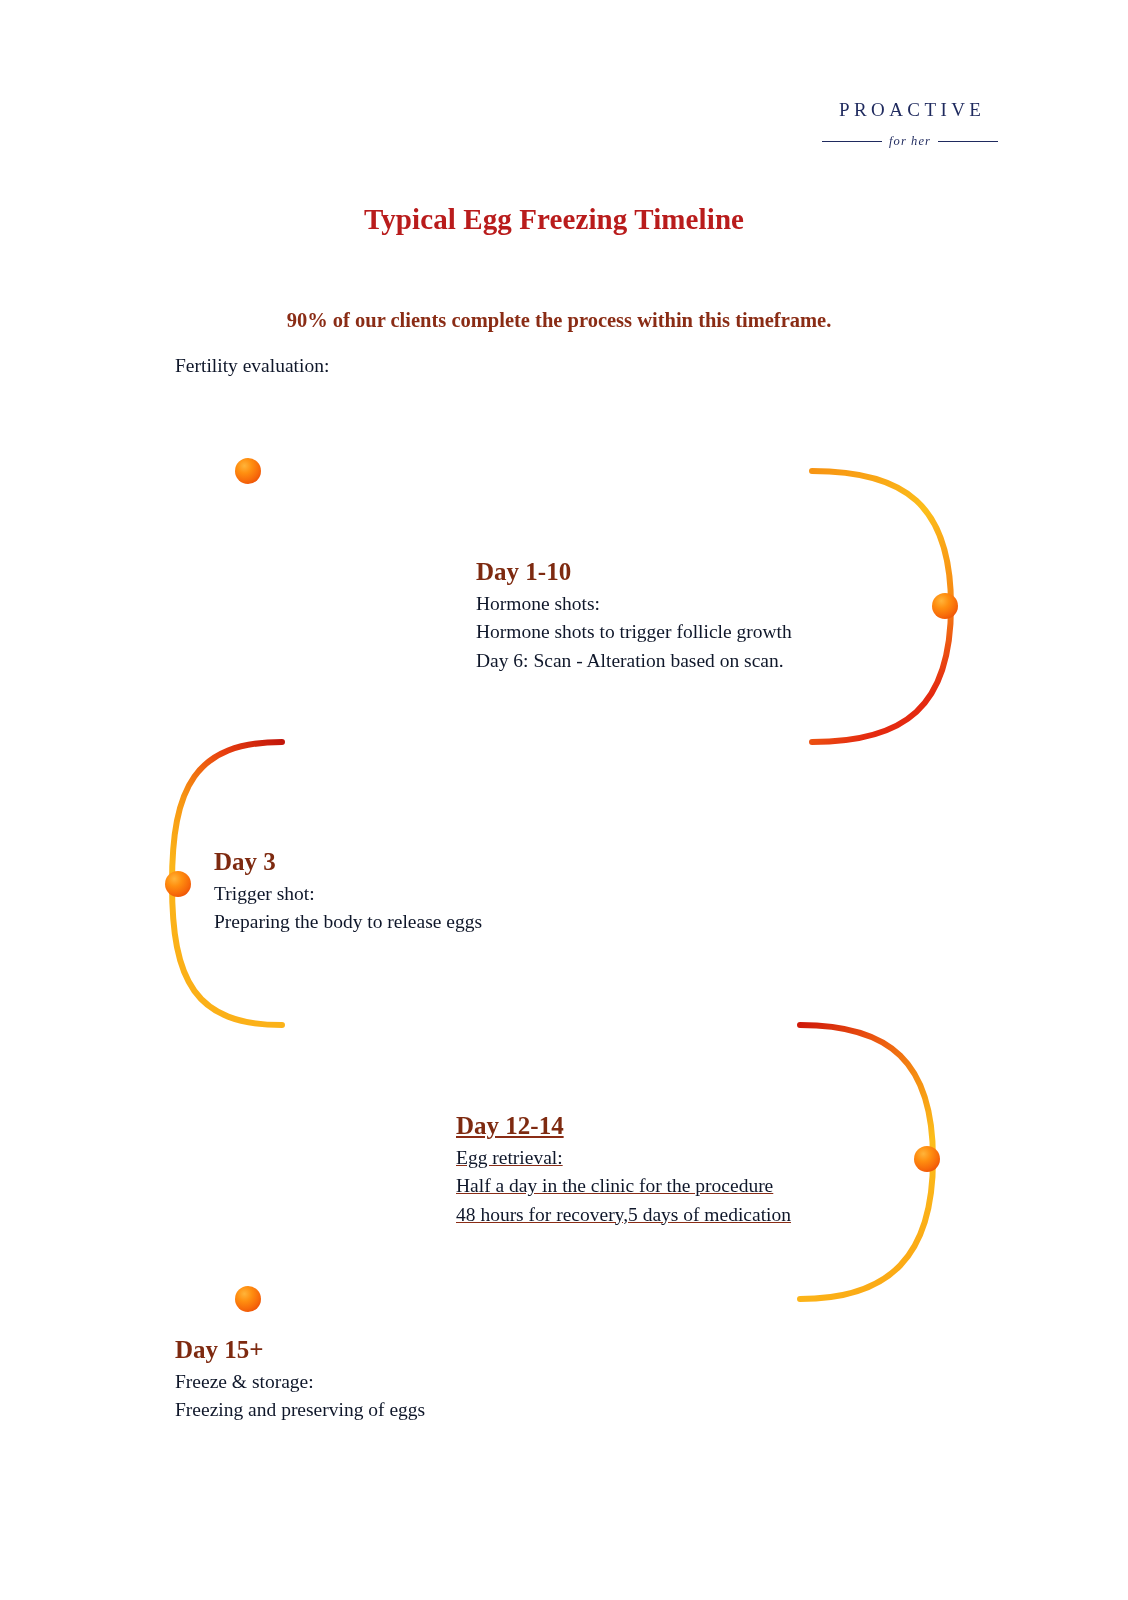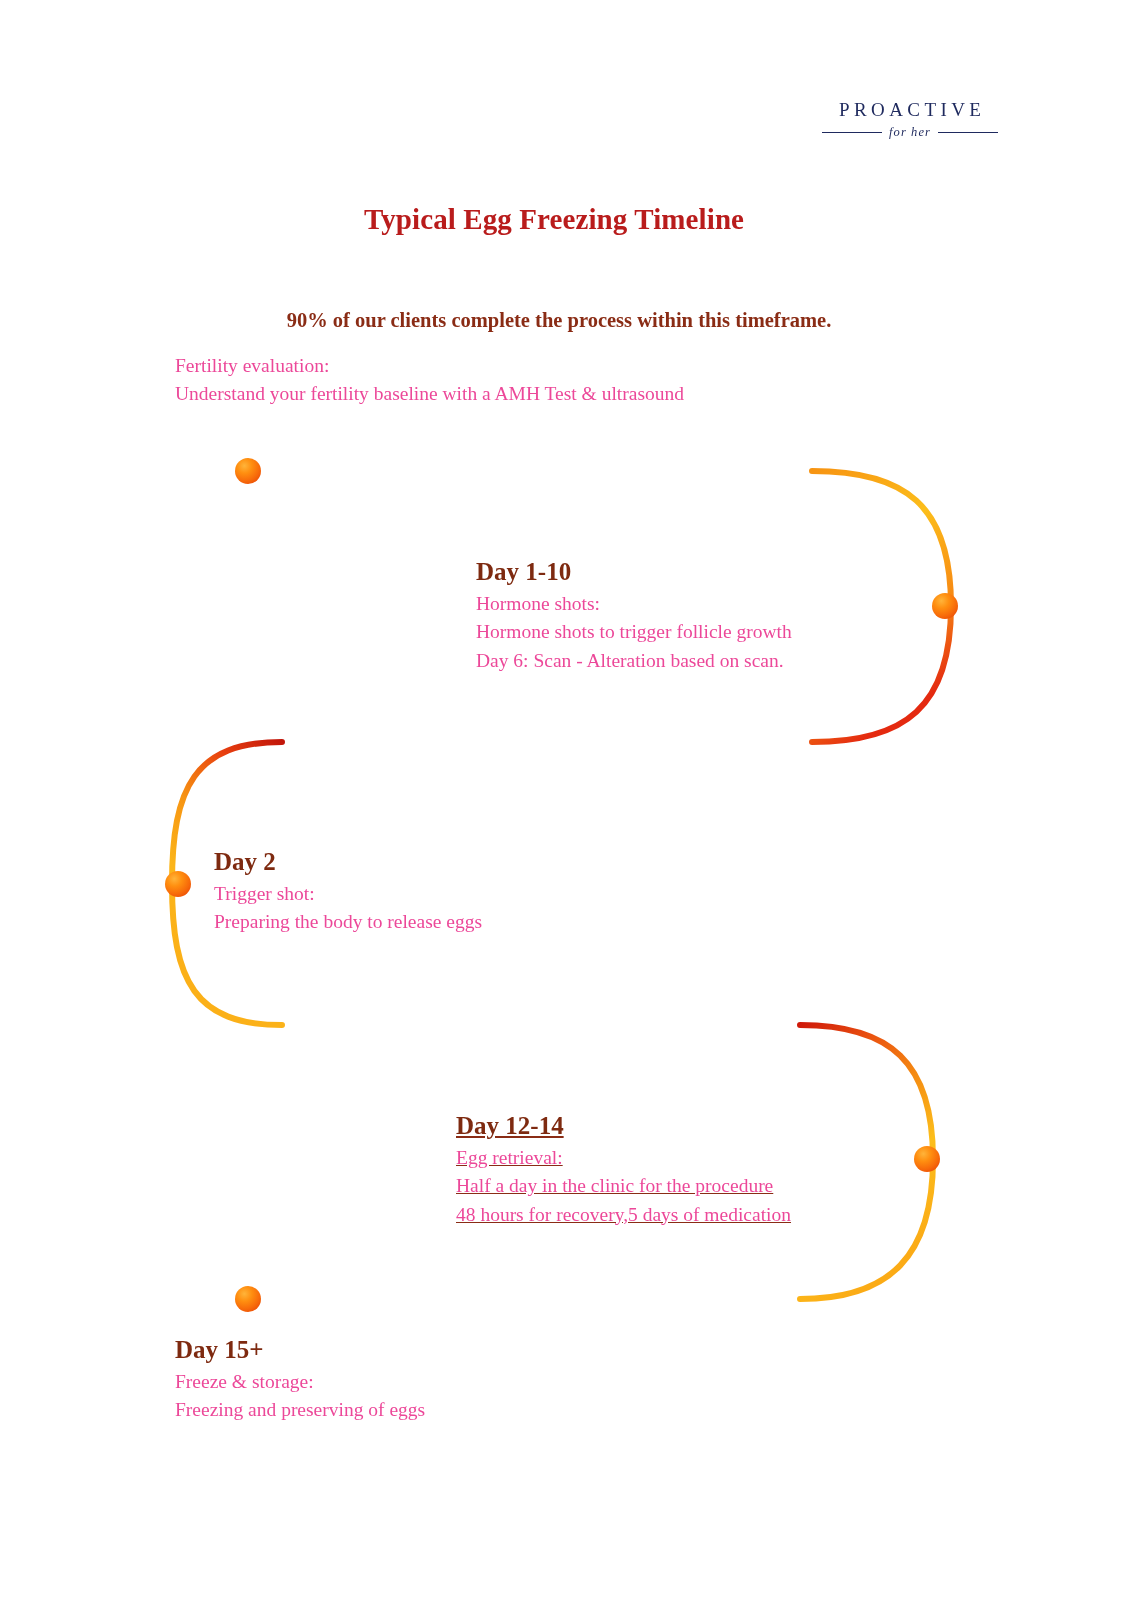--- a/index.html
+++ b/index.html
@@ -36,21 +36,21 @@
     letter-spacing: 4.4px;
     text-indent: 4.4px;
     line-height: 1.05;
     color: #1f2a5e;
     white-space: nowrap;
   }
   #logo .sub {
     display: flex;
     align-items: center;
     gap: 7px;
-    margin-top: 5px;
+    margin-top: 14px;
   }
   #logo .rule {
     flex: 1 1 auto;
     height: 1px;
     background: #1f2a5e;
   }
   #logo .tag {
     font-style: italic;
     font-size: 12.5px;
     letter-spacing: 1.1px;
@@ -101,21 +101,21 @@
     font-size: 25px;
     font-weight: bold;
     color: #7e2a10;
     line-height: 1.28;
     margin-bottom: 2px;
     white-space: nowrap;
   }
   .step .step-line {
     font-size: 19.5px;
     line-height: 1.45;
-    color: #ec4899;
+    color: #0f172a;
     white-space: nowrap;
   }
 
   #step-prep      { left: 175px; top: 352px; }
   #step-day1-10   { left: 476px; top: 556px; }
   #step-day11     { left: 214px; top: 846px; }
   #step-day12-14  { left: 456px; top: 1110px; text-decoration: underline; }
   #step-day15     { left: 175px; top: 1334px; }
 </style>
 </head>
@@ -217,32 +217,31 @@
       <circle cx="248" cy="471" r="13" fill="url(#gDot)"></circle>
       <circle cx="945" cy="606" r="13" fill="url(#gDot)"></circle>
       <circle cx="178" cy="884" r="13" fill="url(#gDot)"></circle>
       <circle cx="927" cy="1159" r="13" fill="url(#gDot)"></circle>
       <circle cx="248" cy="1299" r="13" fill="url(#gDot)"></circle>
     </g>
   </svg>
 
   <div class="step" id="step-prep">
     <div class="step-line">Fertility evaluation:</div>
-    <div class="step-line">Understand your fertility baseline with a AMH Test &amp; ultrasound</div>
   </div>
 
   <div class="step" id="step-day1-10">
     <div class="step-title">Day 1-10</div>
     <div class="step-line">Hormone shots:</div>
     <div class="step-line">Hormone shots to trigger follicle growth</div>
     <div class="step-line">Day 6: Scan - Alteration based on scan.</div>
   </div>
 
   <div class="step" id="step-day11">
-    <div class="step-title">Day 2</div>
+    <div class="step-title">Day 3</div>
     <div class="step-line">Trigger shot:</div>
     <div class="step-line">Preparing the body to release eggs</div>
   </div>
 
   <div class="step" id="step-day12-14">
     <div class="step-title">Day 12-14</div>
     <div class="step-line">Egg retrieval:</div>
     <div class="step-line">Half a day in the clinic for the procedure</div>
     <div class="step-line">48 hours for recovery,5 days of medication</div>
   </div>

